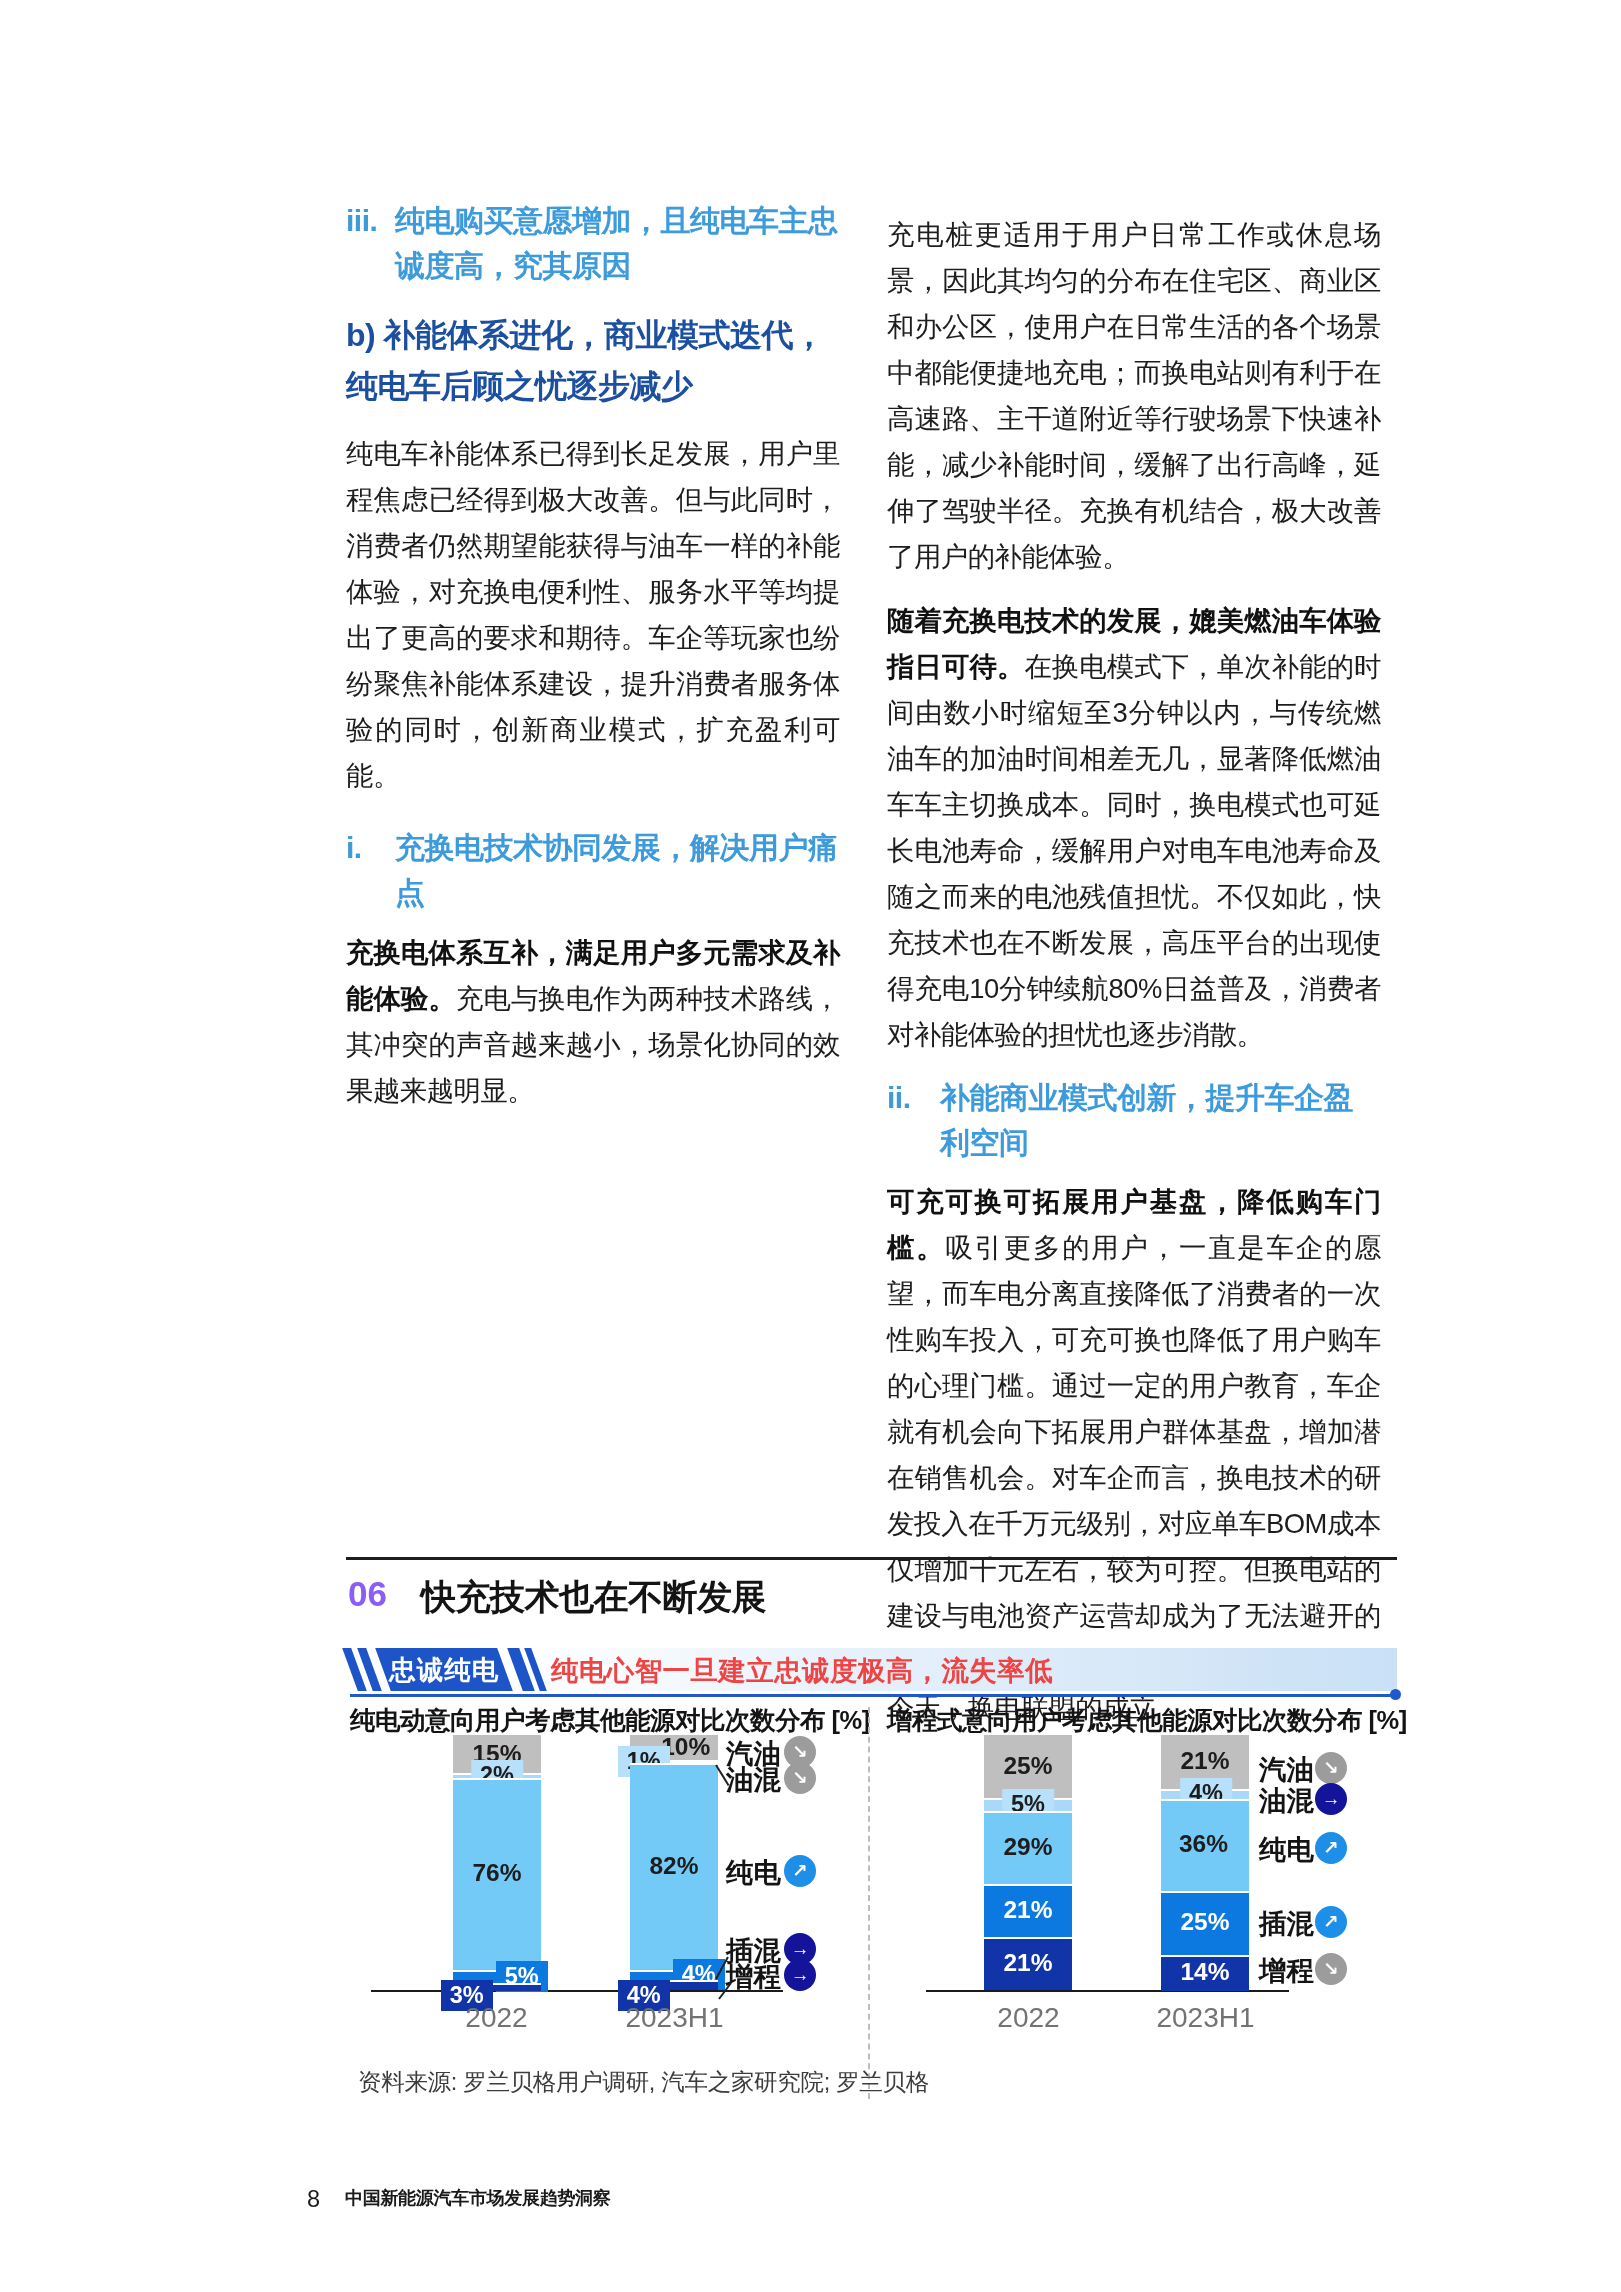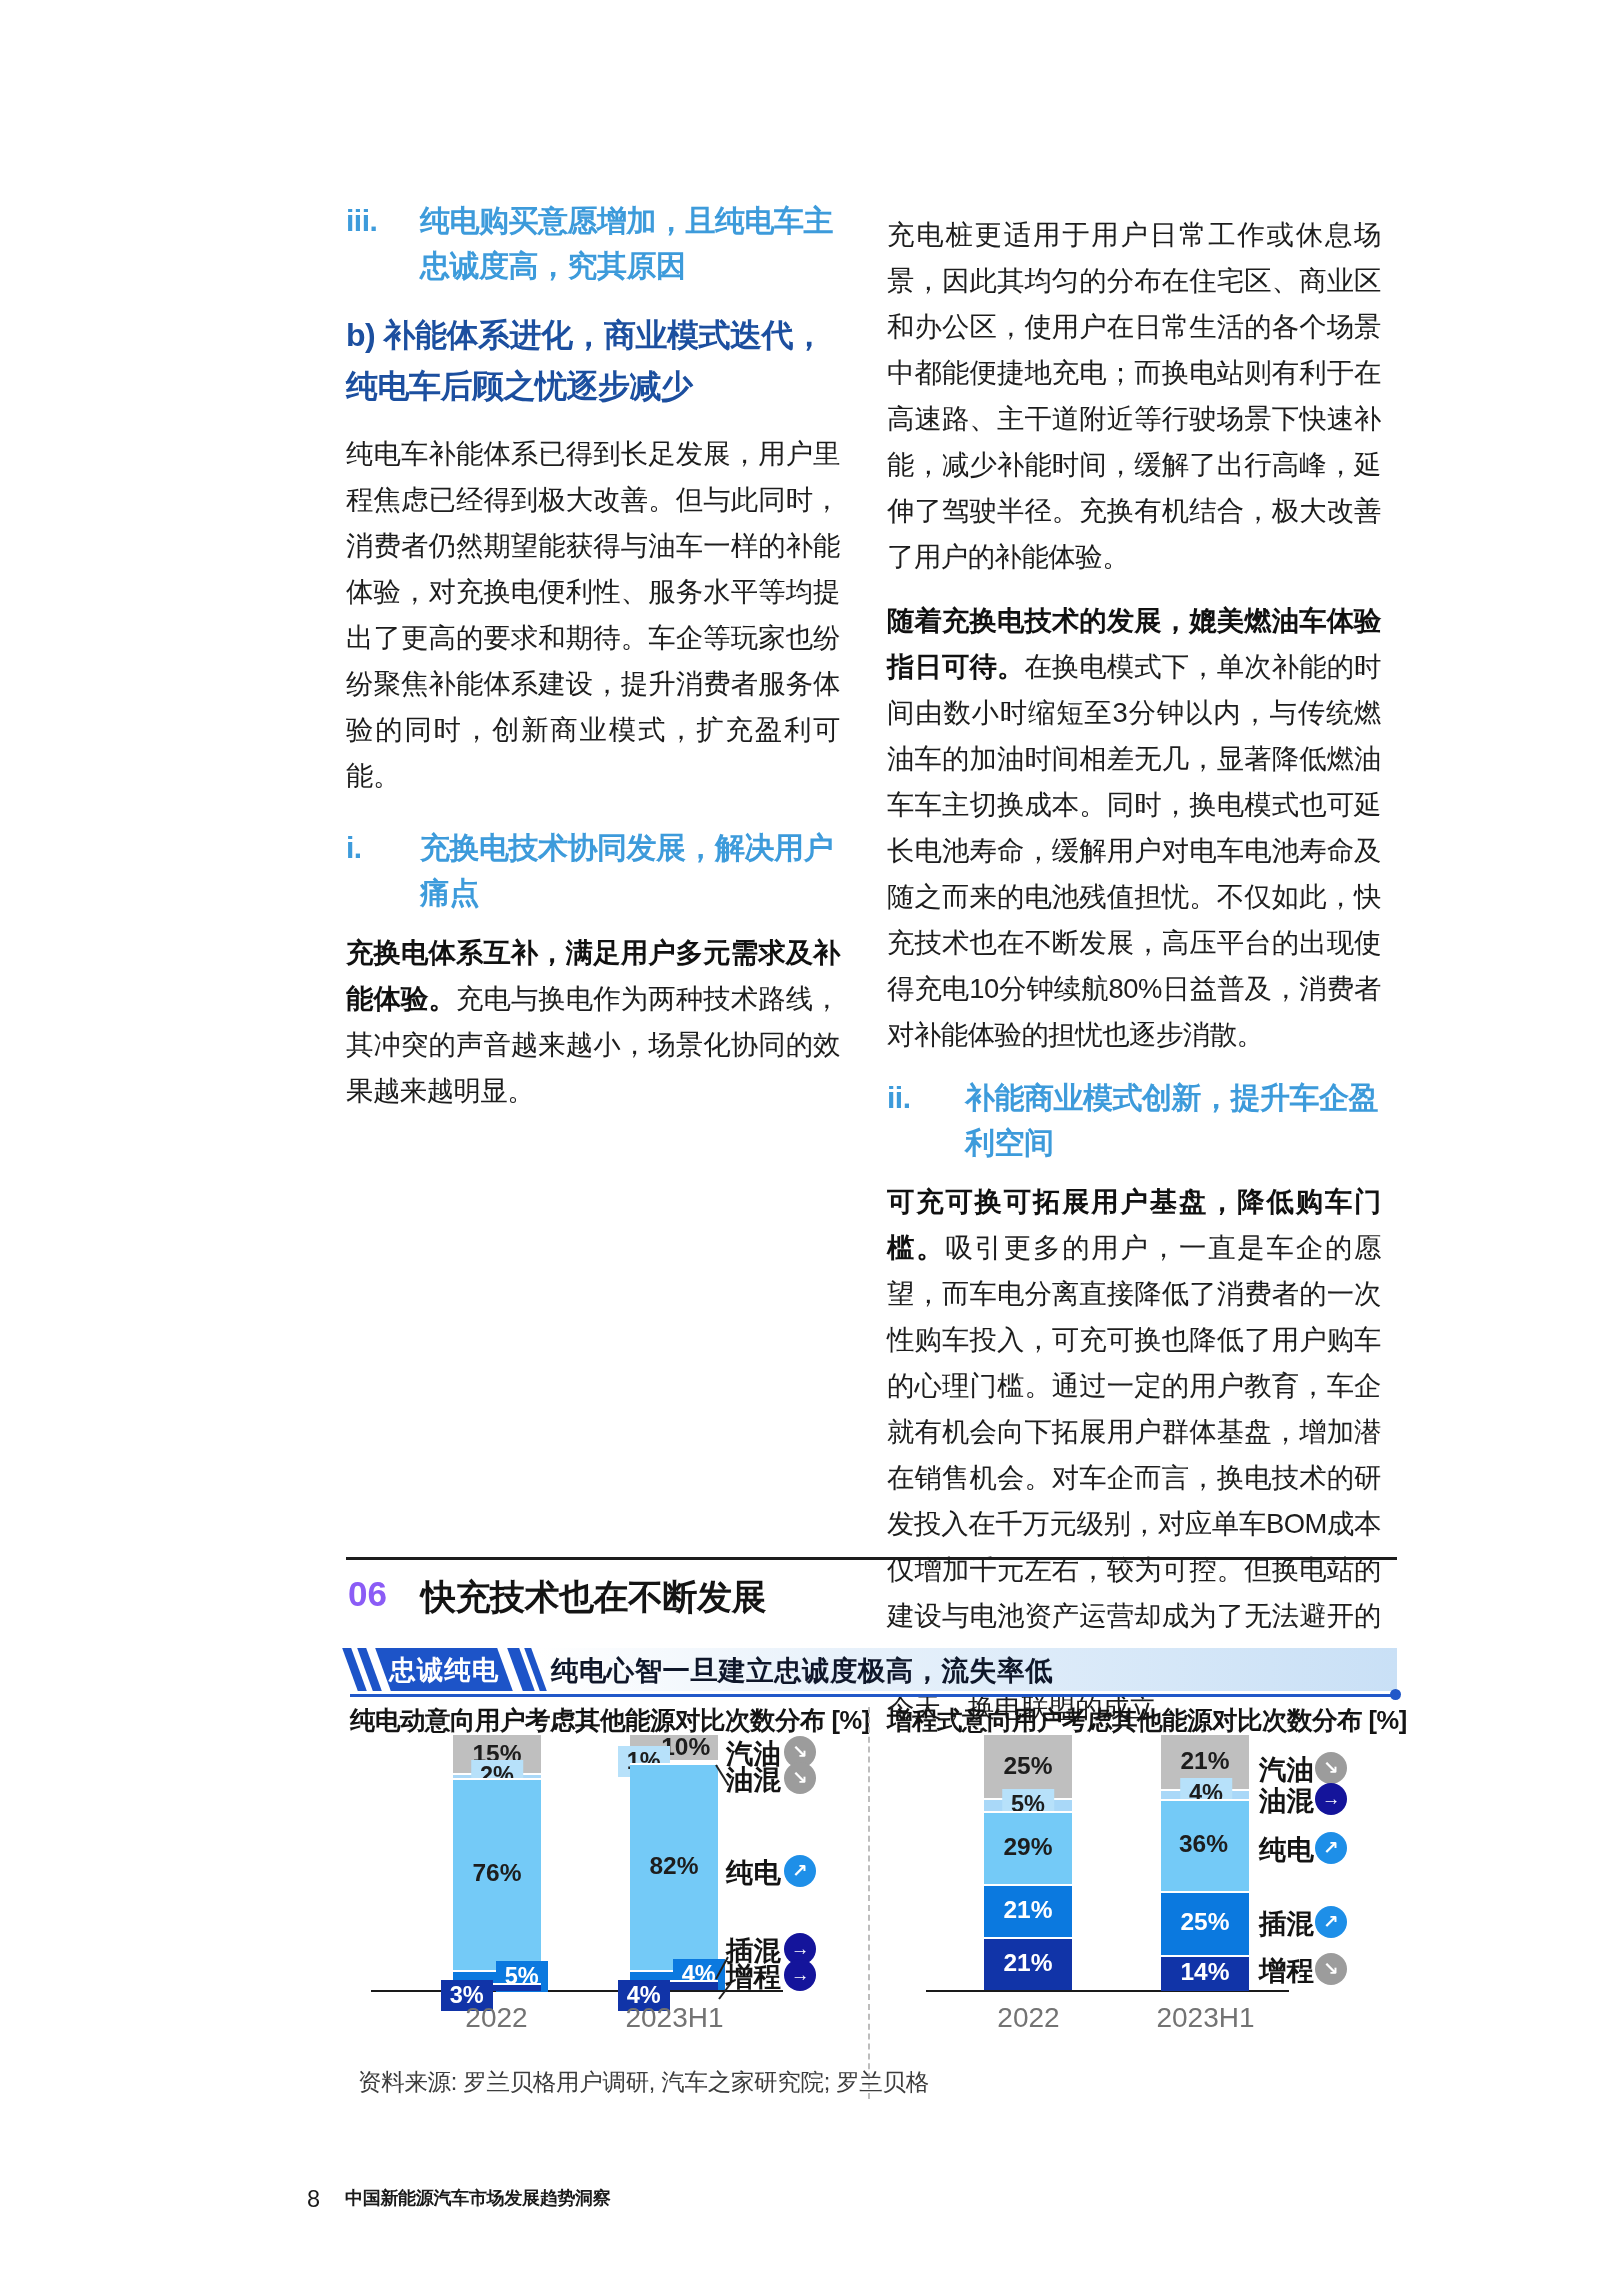--- a/index.html
+++ b/index.html
@@ -18,21 +18,21 @@
   .col-right{left:887px;}
   .body-p{
     font-size:27.4px;line-height:46px;letter-spacing:-0.5px;
     text-align:justify;margin:0 0 17.6px 0;color:#1d1d1d;
   }
   .body-p b{font-weight:700;color:#111;}
   .ref-link{color:#2F7FD1;font-weight:700;}
   .h-light{
     display:flex;align-items:flex-start;
     color:#3D9BDB;font-weight:700;font-size:30px;line-height:45px;
-    margin:2px 0 21.6px 0;letter-spacing:-0.5px;gap:25px;
+    margin:2px 0 21.6px 0;letter-spacing:-0.5px;
   }
   .h-light .marker{flex:0 0 49px;}
   .h-light .h-text{flex:1;}
   .h-dark{
     color:#1C4F9F;font-weight:700;font-size:32px;line-height:51px;
     margin:7.8px 0 19.6px 0;letter-spacing:-0.5px;
   }
   .mb-big{margin-bottom:25.5px;}
   
   .ex-rule{left:346px;top:1557px;width:1051px;height:2.9px;background:#1d1d1d;}
@@ -40,21 +40,21 @@
   .ex-title{left:421px;top:1574px;font-size:35px;font-weight:700;color:#141414;letter-spacing:-0.5px;}
   
   .banner{left:350px;top:1648px;width:1047px;height:43px;position:absolute;}
   .banner-bg{position:absolute;left:0;top:0;right:0;bottom:0;
     background:linear-gradient(90deg,#ffffff 0%,#ffffff 18%,#e9f2fb 45%,#c9e0f6 100%);}
   .sl{position:absolute;top:0;height:43px;background:#1D54C8;transform:skewX(20deg);}
   .badge{position:absolute;left:33px;top:0;width:122px;height:43px;background:#1D54C8;
     transform:skewX(20deg);display:flex;align-items:center;justify-content:center;}
   .badge span{transform:skewX(-20deg);color:#fff;font-weight:700;font-size:26.5px;letter-spacing:1px;}
   .banner-label{position:absolute;left:201px;top:0;height:43px;line-height:45px;
-    color:#0f172a;font-weight:700;font-size:27.4px;letter-spacing:0.5px;}
+    color:#ef4444;font-weight:700;font-size:27.4px;letter-spacing:0.5px;}
   .banner-line{position:absolute;left:0;top:46px;width:100%;height:2.9px;background:#2158C9;}
   .banner-dot{position:absolute;right:-3.9px;top:41px;width:10.8px;height:10.8px;border-radius:50%;background:#2158C9;}
   
   .chart{position:absolute;top:1703px;height:402px;}
   #chart-left{left:346px;width:529px;}
   #chart-right{left:887px;width:510px;}
   .chart-subtitle{position:absolute;left:3.9px;top:0;font-size:25.5px;font-weight:700;color:#141414;letter-spacing:-0.5px;white-space:nowrap;}
   .divider{left:868px;top:1707px;height:392px;width:0;border-left:2px dashed #bdbdbd;}
   .seg{position:absolute;box-sizing:border-box;}
   .axis{position:absolute;height:2px;background:#1a1a1a;}

